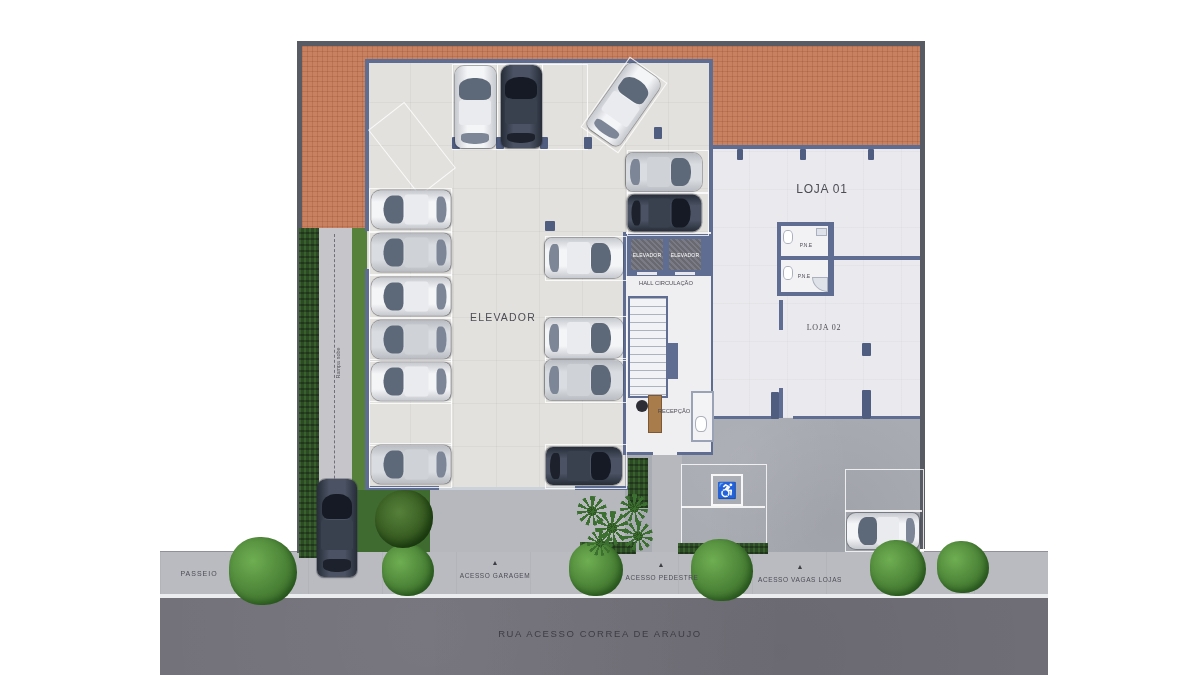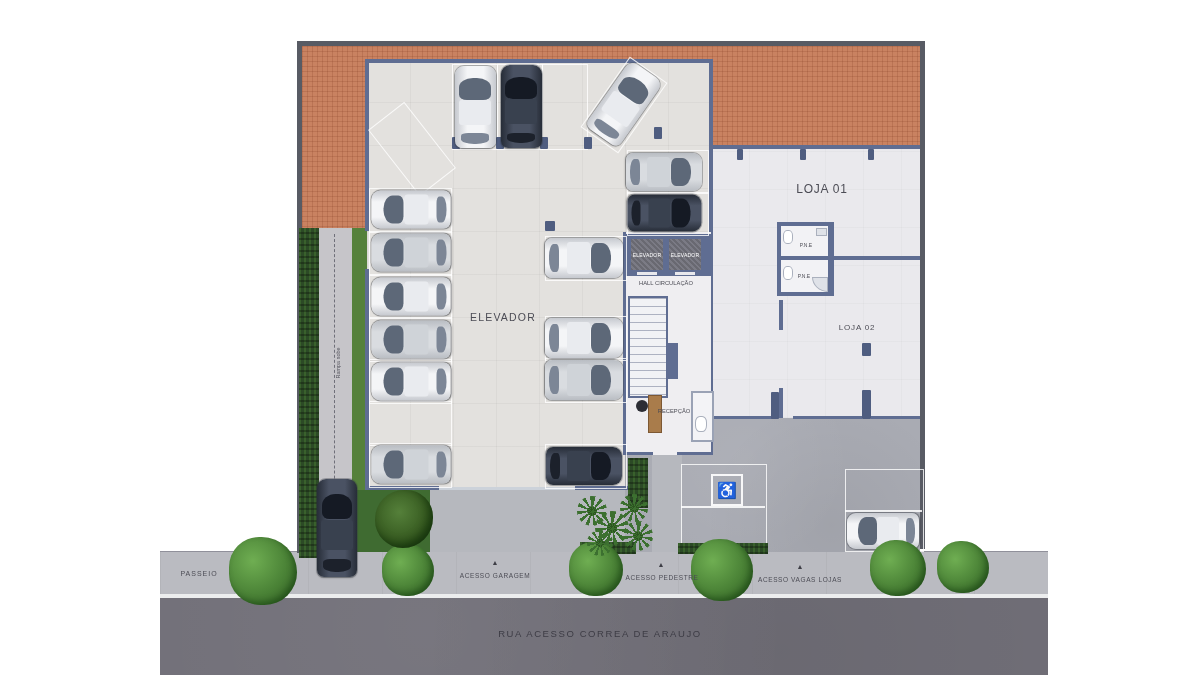--- a/index.html
+++ b/index.html
@@ -292,21 +292,21 @@
       <div class="tree" style="left: 375px; top: 490px; width: 58px; height: 58px;"></div>
       <div class="palm" style="left: 577px; top: 496px; width: 30px; height: 30px;"></div>
       <div class="palm" style="left: 595px; top: 511px; width: 34px; height: 34px;"></div>
       <div class="palm" style="left: 620px; top: 494px; width: 28px; height: 28px;"></div>
       <div class="palm" style="left: 587px; top: 530px; width: 26px; height: 26px;"></div>
       <div class="palm" style="left: 623px; top: 521px; width: 30px; height: 30px;"></div>
     </div>
 
   <div class="lbl" style="left:503px;top:317px;font-size:10.5px;letter-spacing:1.2px;">ELEVADOR</div>
   <div class="lbl" style="left:822px;top:189px;font-size:12px;letter-spacing:.8px;">LOJA 01</div>
-  <div class="lbl" style="left:857px;top:327px;font-size:8px;letter-spacing:.8px;">LOJA 02</div>
+  <div class="lbl" style="left:824px;top:327px;font-size:8px;letter-spacing:.8px;font-family:Liberation Serif, serif;">LOJA 02</div>
   <div class="lbl" style="left:666px;top:283px;font-size:5.8px;">HALL CIRCULAÇÃO</div>
   <div class="lbl" style="left:674px;top:411px;font-size:5.8px;">RECEPÇÃO</div>
   <div class="lbl" style="left:806px;top:245px;font-size:5px;">P.N.E</div>
   <div class="lbl" style="left:804px;top:276px;font-size:5px;">P.N.E</div>
   <div class="lbl lbl-rot" style="left:338px;top:363px;font-size:5.5px;color:#55555e;">Rampa sobe</div>
   <div class="lbl" style="left:199px;top:573px;font-size:7px;letter-spacing:1px;">PASSEIO</div>
   <div class="lbl tri" style="left:495px;top:562px;">▲</div>
   <div class="lbl" style="left:495px;top:575px;font-size:6.5px;letter-spacing:.6px;">ACESSO GARAGEM</div>
   <div class="lbl tri" style="left:661px;top:564px;">▲</div>
   <div class="lbl" style="left:662px;top:577px;font-size:6.5px;letter-spacing:.6px;">ACESSO PEDESTRE</div>

